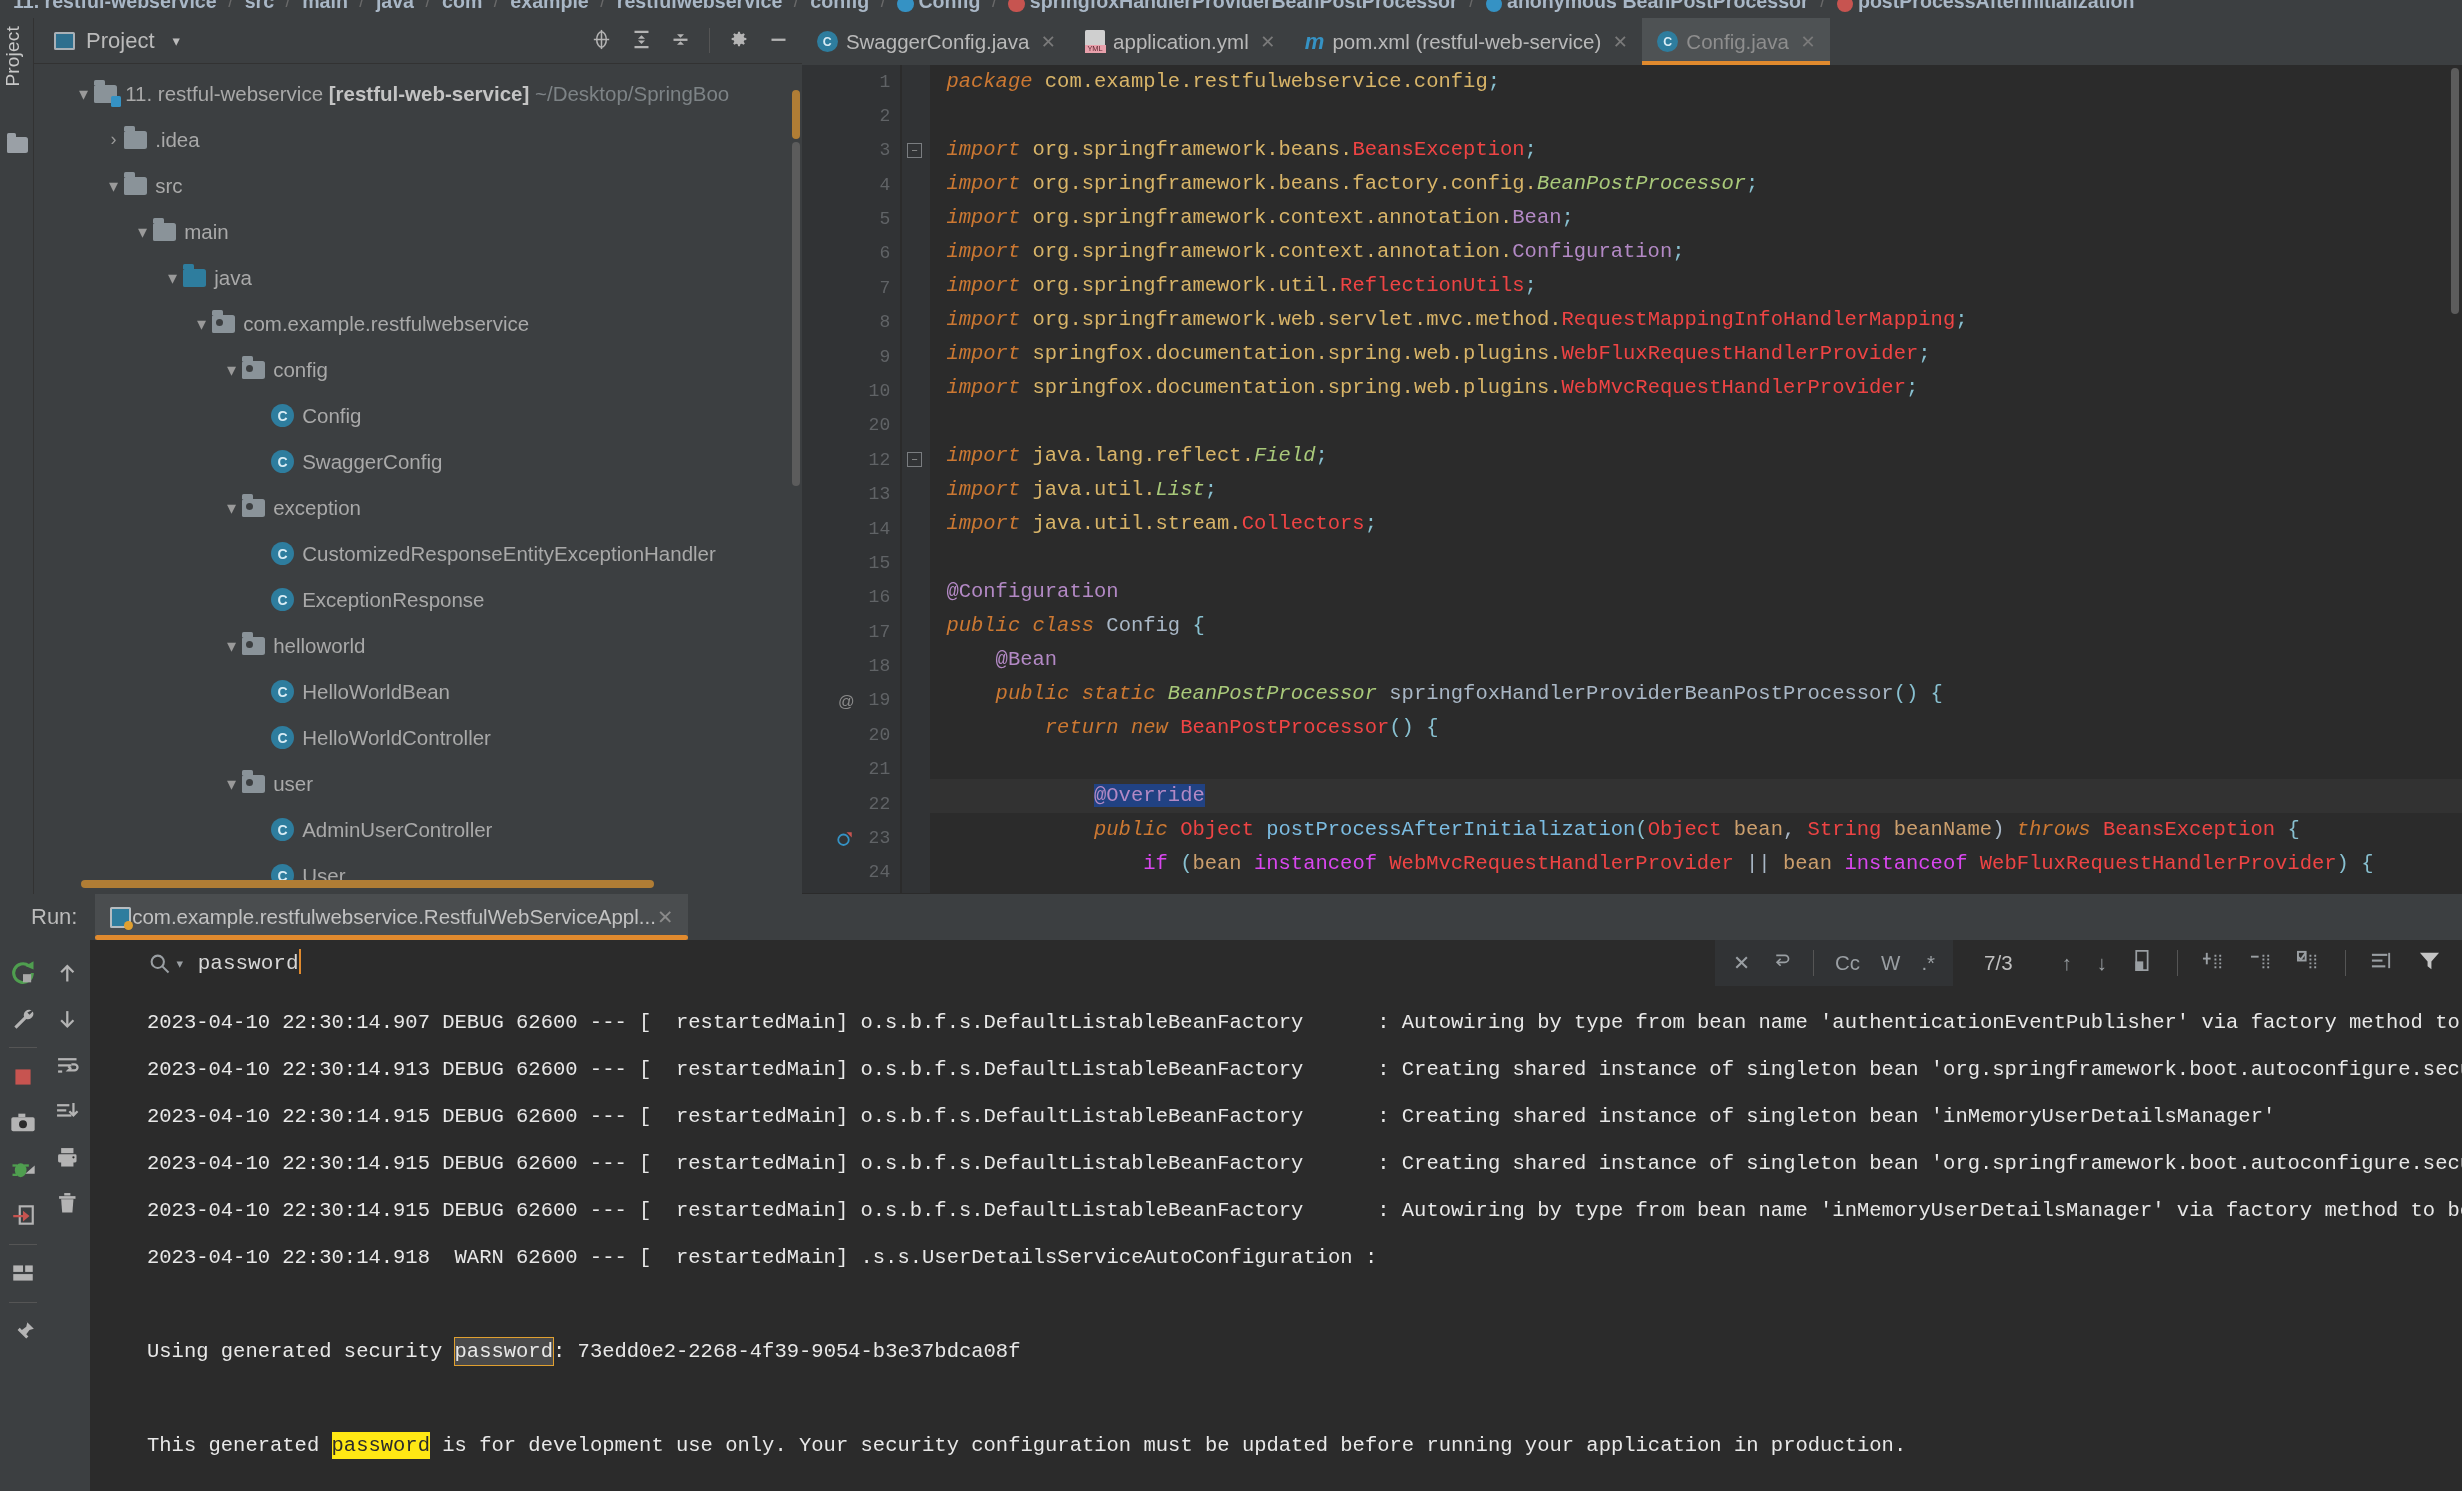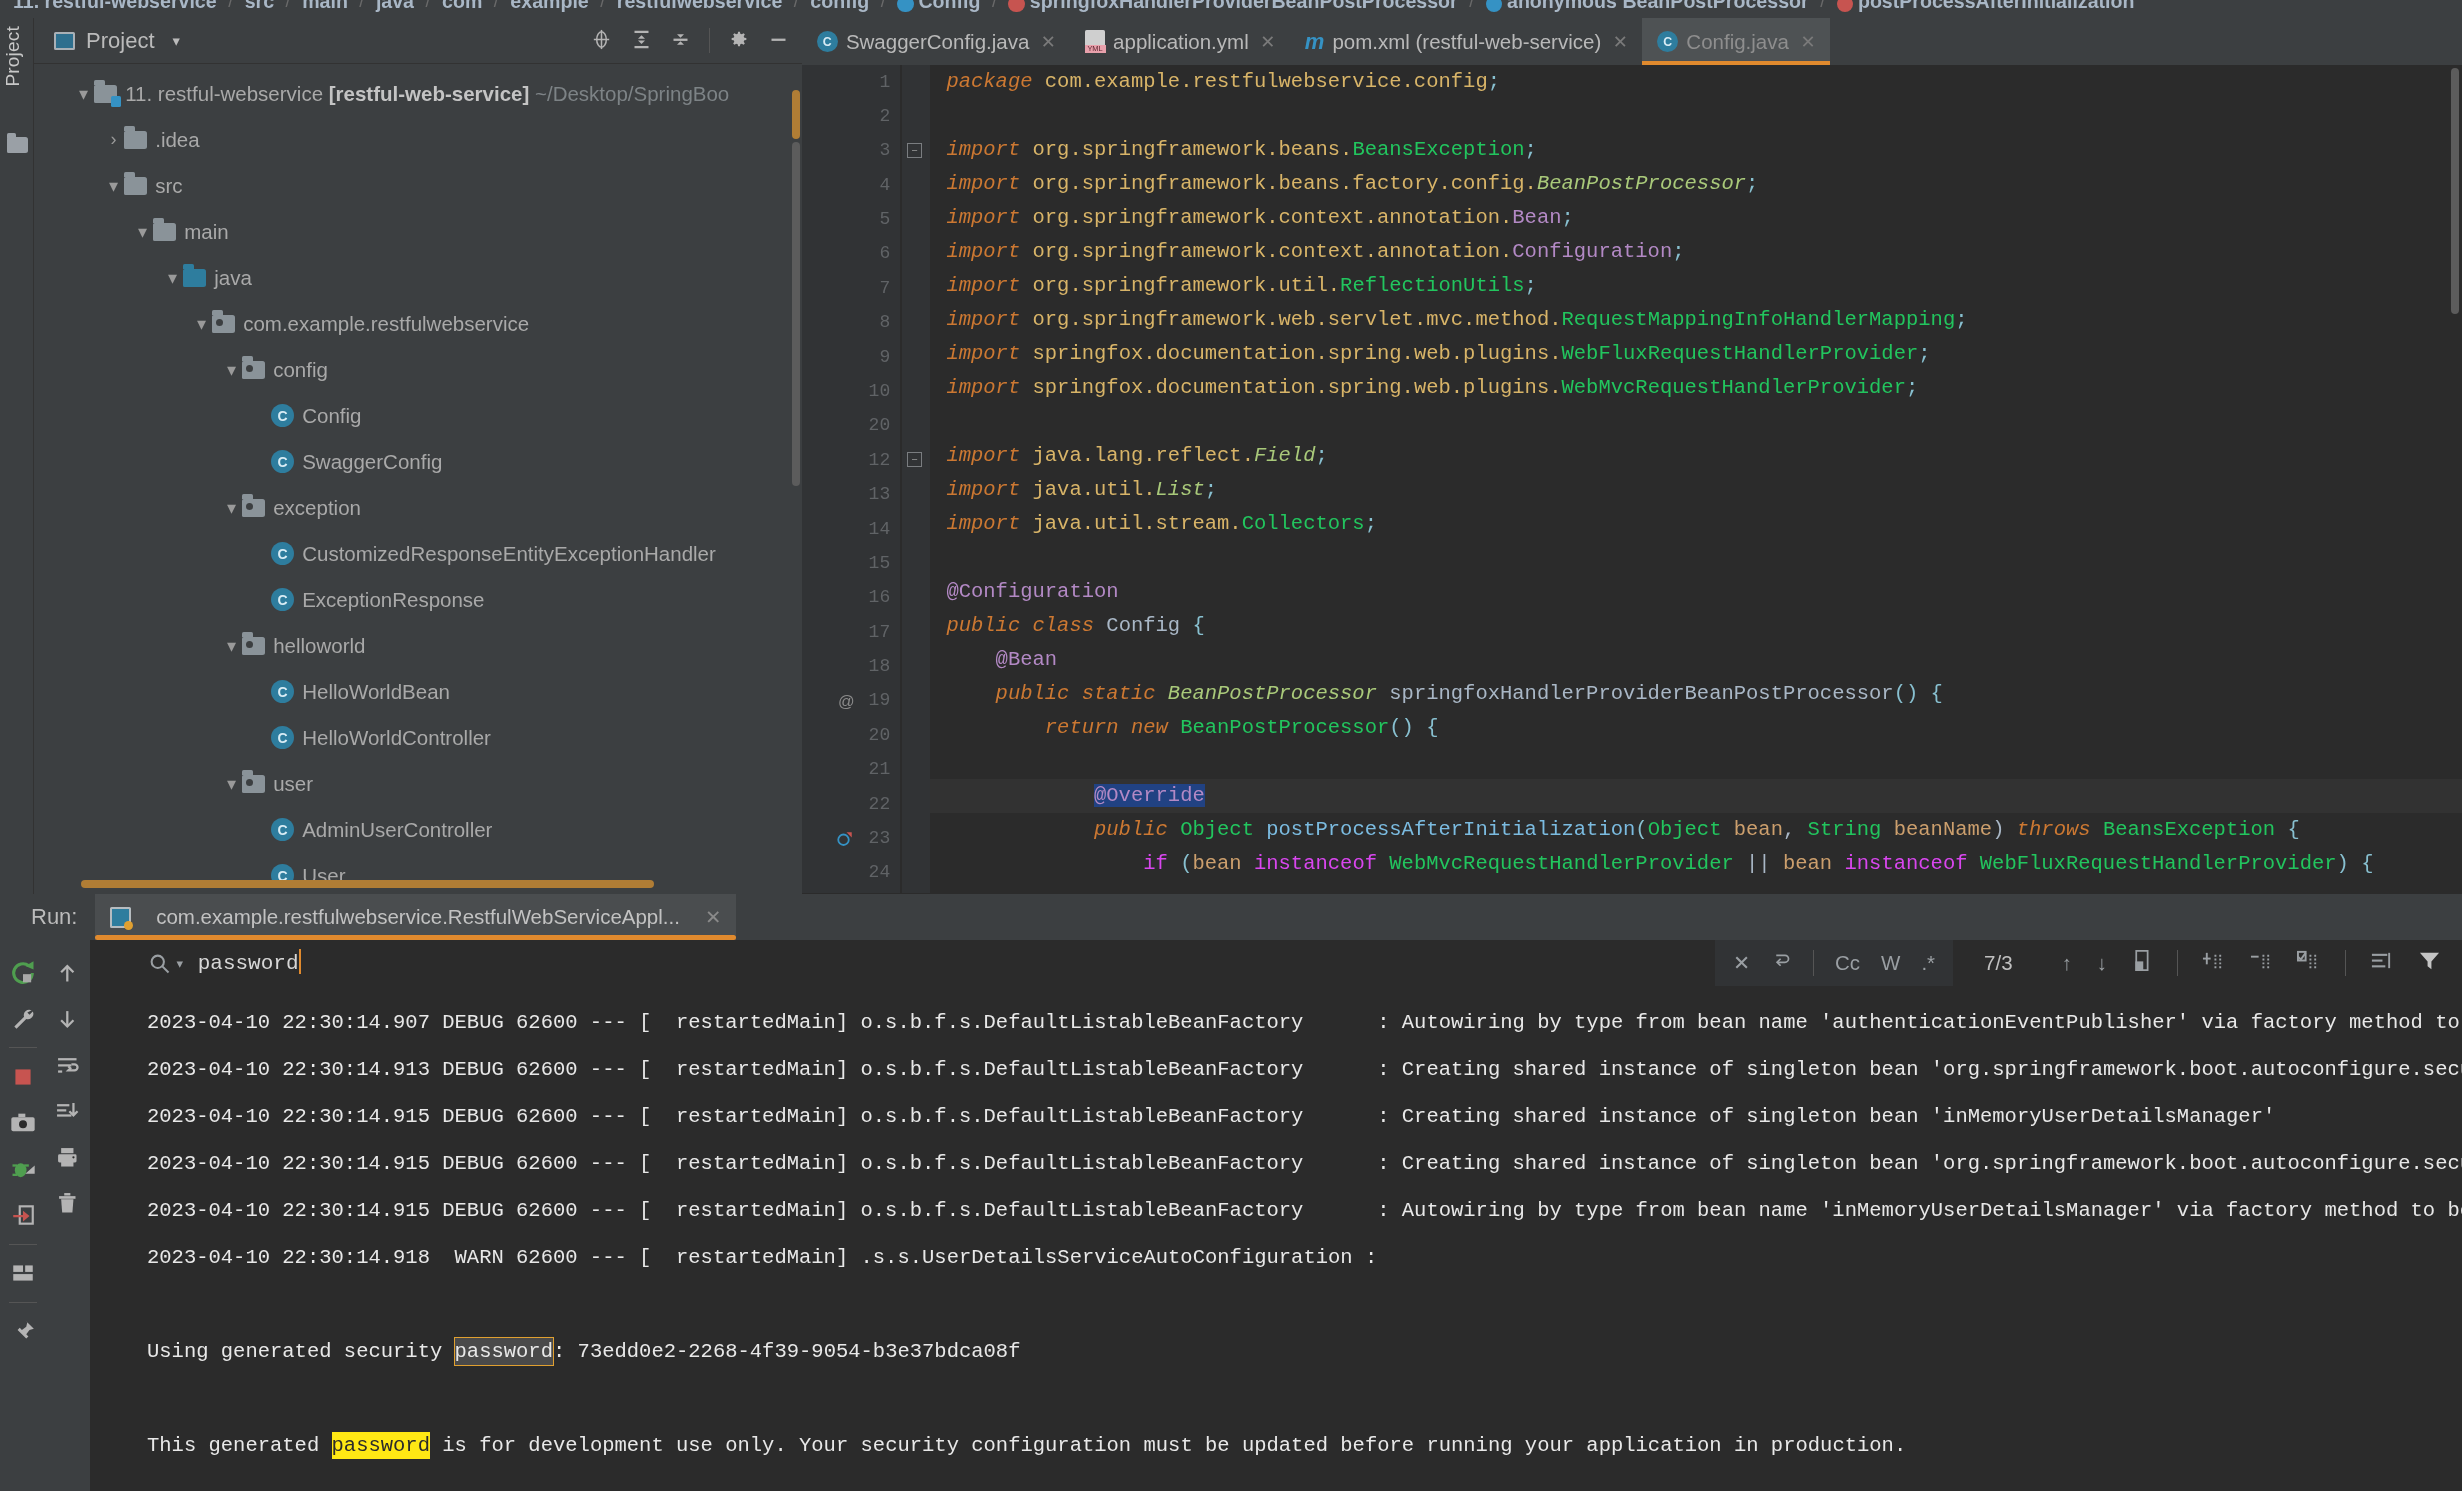--- a/index.html
+++ b/index.html
@@ -155,21 +155,21 @@
   .code-lines {
     position: absolute; left: 128px; top: 0; right: 0; height: 100%;
     font-family: "Liberation Mono", monospace; font-size: 20.5px; white-space: pre;
   }
   .cl { height: 34px; line-height: 34px; padding-left: 16.4px; }
   .cl.current { background: #323232; }
   .kw   { color: #cc7832; font-style: italic; }
   .kw2  { color: #d946ef; }
   .ident{ color: #a9b7c6; }
   .type { color: #a9c97a; font-style: italic; }
-  .type2{ color: #22c55e; }
+  .type2{ color: #ef4444; }
   .annp { color: #b389c5; }
   .pkgc { color: #d8b468; }
   .meth { color: #7bbbe0; }
   .param{ color: #cc9f6d; }
   .punc { color: #a9b7c6; }
   .brace{ color: #88c0d0; }
   .hl-ov{ background: #214283; }
 
   .gutter-at { position:absolute; left: 36px; color:#8a8a8a; font-size: 16.4px; }
   .gutter-bp { position:absolute; left: 34px; width:18px; height:18px; }
@@ -180,21 +180,21 @@
   }
 
   
   .run-panel {
     position: absolute; left: 0; top: 894px; width: 2462px; height: 598px;
     background: #3c3f41;
   }
   .run-head { height: 46px; display: flex; align-items: center; padding-left: 31px; position:relative; }
   .run-head .lbl { color: #bbbbbb; font-size: 22px; }
   .run-tab {
-    margin-left: 18px; height: 46px; display: flex; align-items: center; gap: 25px;
+    margin-left: 18px; height: 46px; display: flex; align-items: center; gap: 1px;
     padding: 0 14.7px; background: #4a4d4f; position: relative;
   }
   .run-tab .name { color: #c2c2c2; font-size: 20.5px; }
   .run-tab .x { color: #8a8a8a; font-size: 19.6px; }
   .run-tab:after {
     content:""; position:absolute; left:0; right:0; bottom:0; height:4.9px;
     background:#e08a2e; border-radius:2.5px;
   }
   .run-tab-ic {
     width: 21px; height: 21px; border: 2.5px solid #b6bcc0; background:#2e7d9e;

